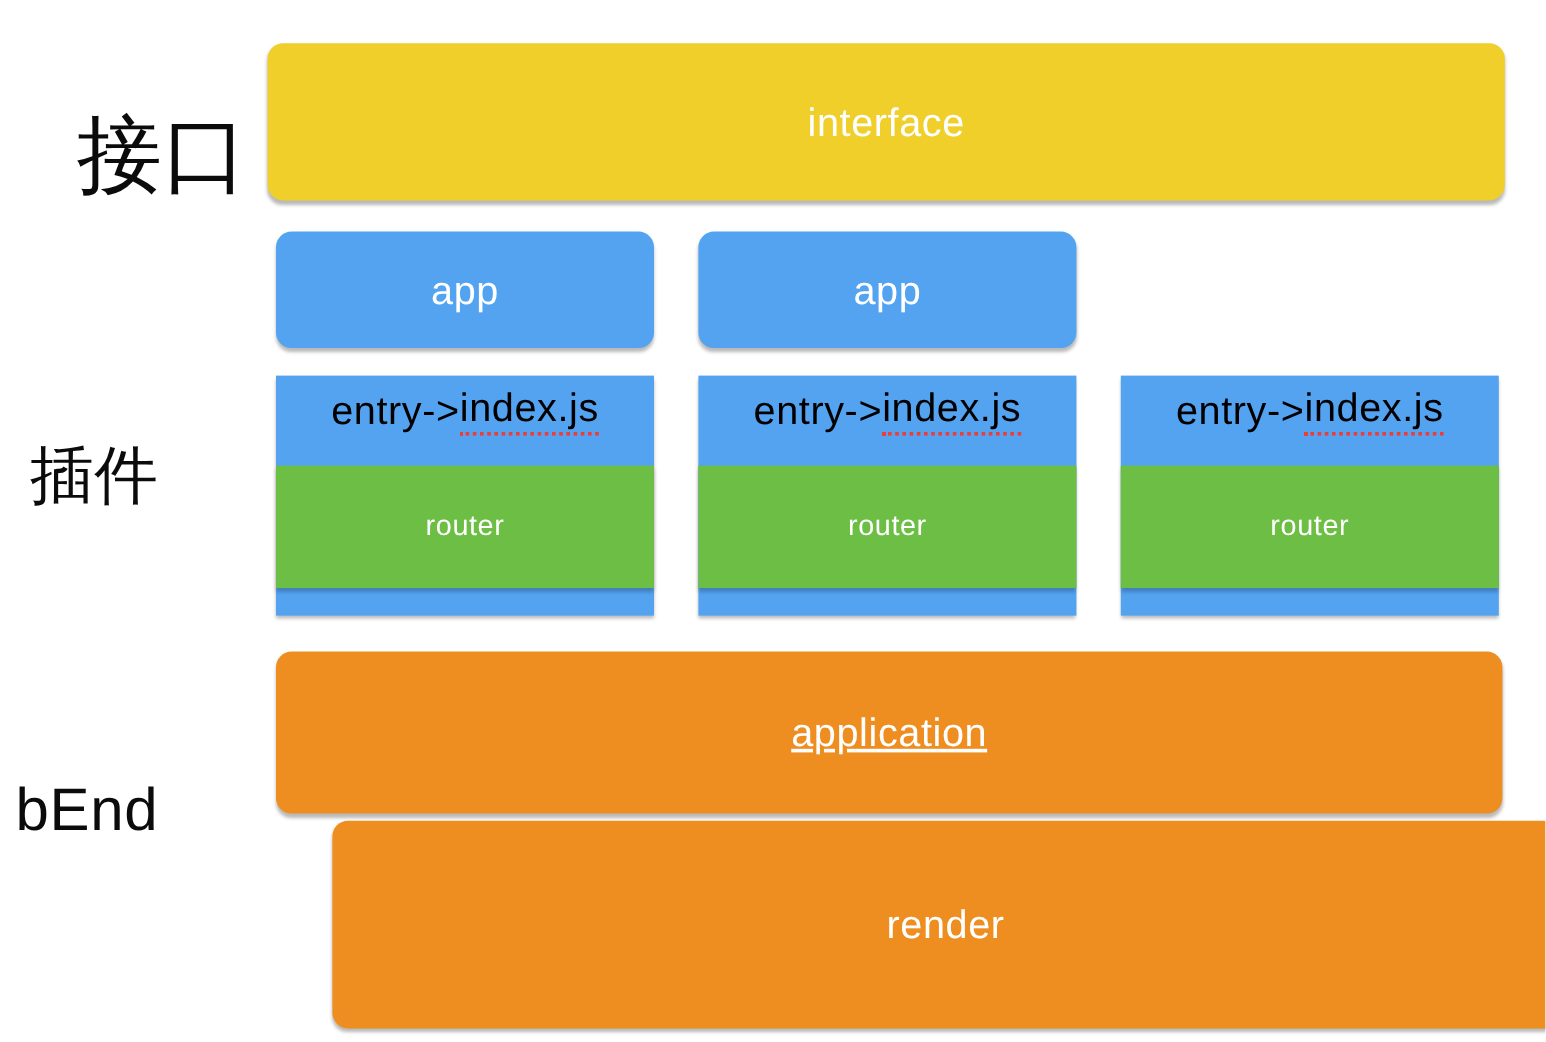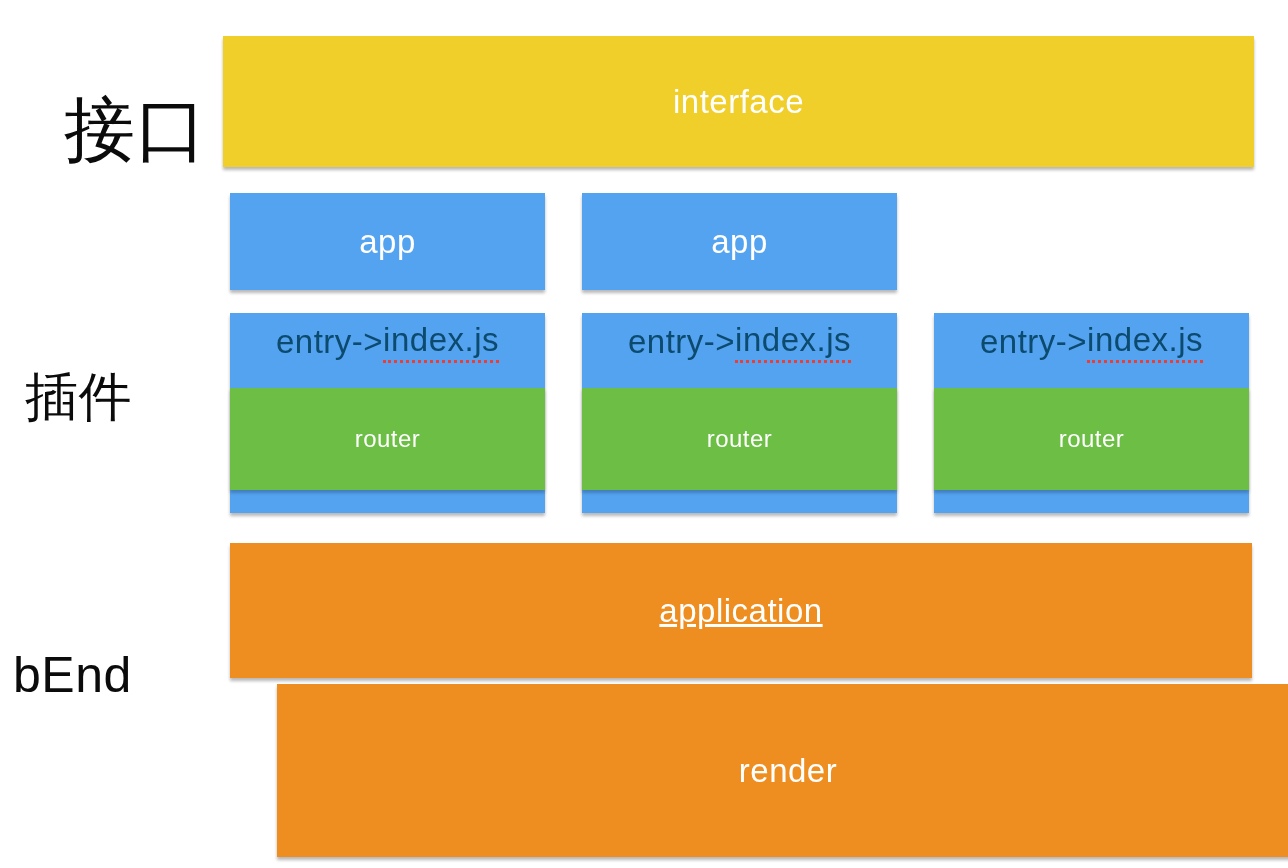--- a/index.html
+++ b/index.html
@@ -12,33 +12,34 @@
     letter-spacing:0.5px;
   }
   #label-jiekou  { left:37px; top:94px;  font-size:71px;margin-left:27px; }
   #label-chajian { left:25px; top:370px; font-size:53px; }
   #label-bend    { left:13px; top:650px; font-size:50px; }
 
   .box {
     position:absolute; display:flex; align-items:center; justify-content:center;
     color:#ffffff; font-size:33px; font-weight:300; letter-spacing:0.5px;
     box-shadow:0 3px 3px rgba(0,0,0,0.28);
+    border-radius:13px;
   }
   #interface-bar { left:223px; top:36px; width:1031px; height:131px; background:#F0CF2B; }
 
   .col1 { left:230px; } .col2 { left:582px; } .col3 { left:934px; }
   .app-box { top:193px; width:315px; height:97px; background:#54A3F1; }
 
   .stack {
     position:absolute; top:313px; width:315px; height:200px; background:#54A3F1;
     box-shadow:0 3px 3px rgba(0,0,0,0.28);
   }
   .entry-section {
     height:57px; display:flex; align-items:center; justify-content:center;
-    color:#0c4a6e; font-size:33px; font-weight:300; letter-spacing:0.5px;
+    color:#000000; font-size:33px; font-weight:300; letter-spacing:0.5px;
   }
   .spell { border-bottom:3px dotted #EC3E36; padding-bottom:1px; }
   .router-band {
     position:absolute; left:0; top:75px; width:100%; height:102px; background:#6CBE45;
     display:flex; align-items:center; justify-content:center;
     color:#ffffff; font-size:24px; font-weight:300; letter-spacing:0.5px;
     box-shadow:0 3px 3px rgba(0,0,0,0.22);
   }
 
   .backend-bar { left:230px; width:1022px; background:#EE8E20; }

